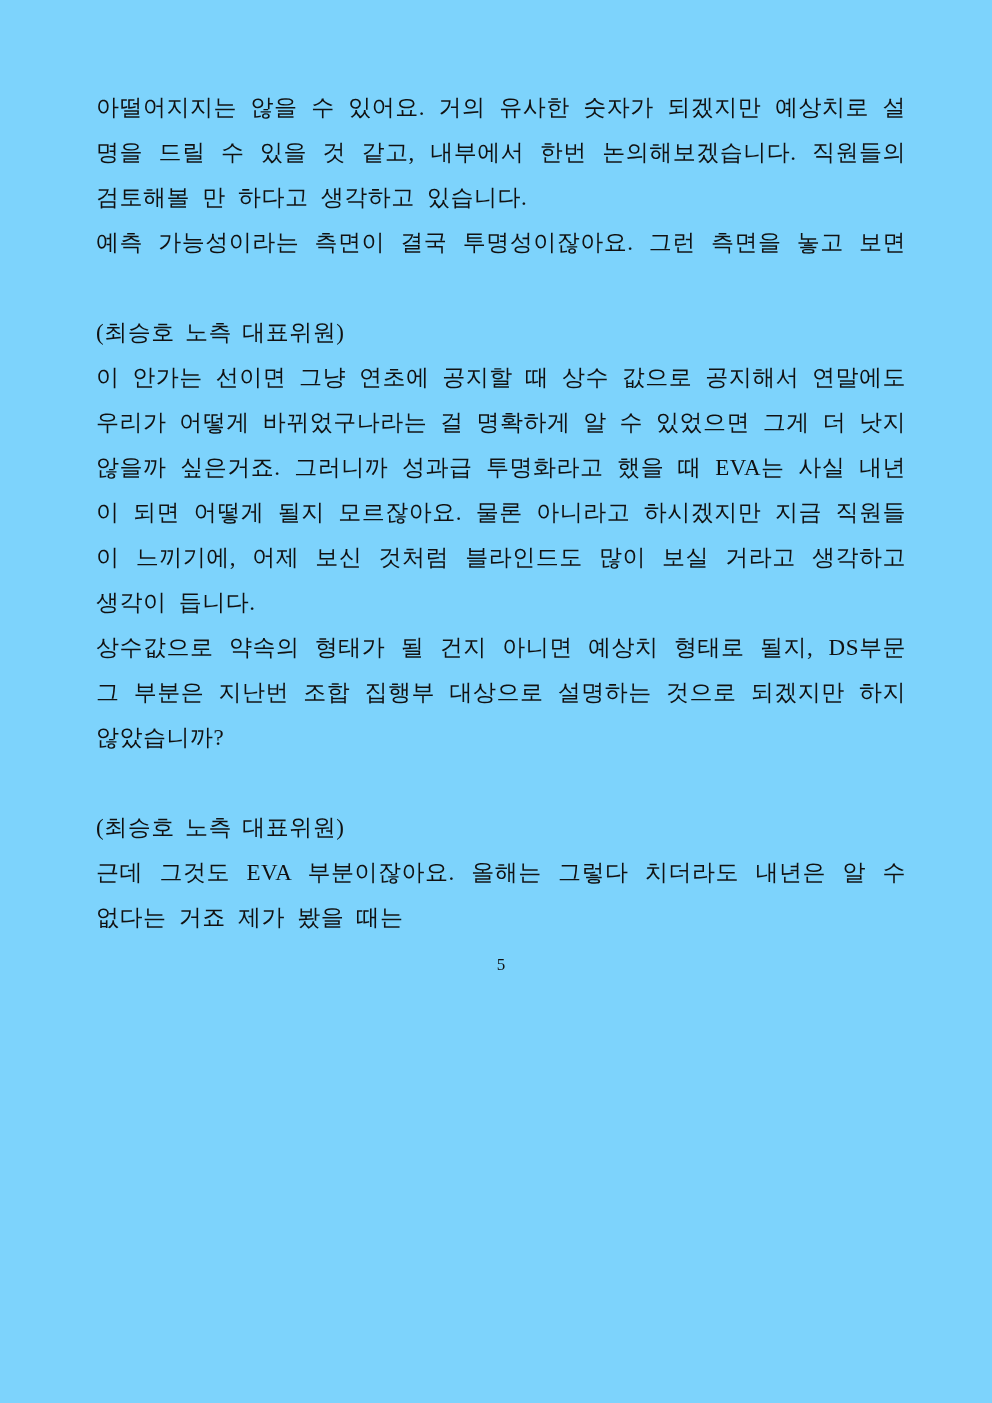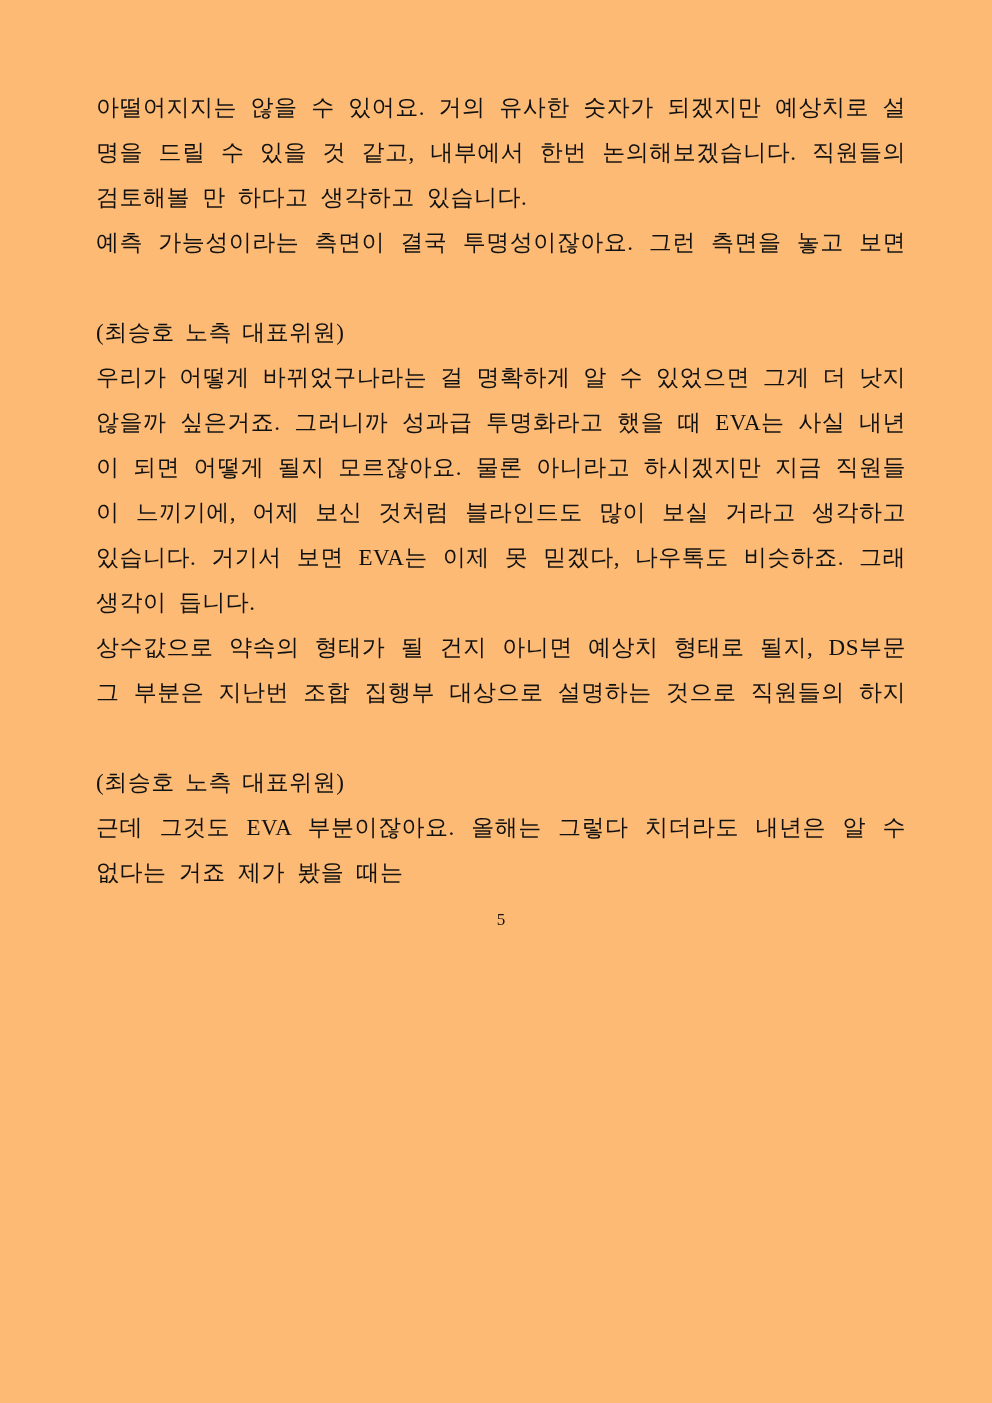--- a/index.html
+++ b/index.html
@@ -12,21 +12,21 @@
     height: 1403px;
     overflow: hidden;
     font-family: "Liberation Serif", "DejaVu Serif", serif;
     color: #111111;
   }
   .page {
     box-sizing: border-box;
     width: 992px;
     height: 1403px;
     padding: 85px 86px 0 96px;
-    background: #fdba74;
+    background: #7dd3fc;
   }
   .doc-body { width: 100%; }
   .line {
     font-size: 23px;
     line-height: 45px;
     letter-spacing: 0.5px;
     word-spacing: 6px;
     white-space: normal;
     color: #111111;
   }
@@ -58,26 +58,27 @@
 </head>
 <body>
 
 <div class="page">
   <div class="doc-body" id="doc-body">
       <div class="line fill">아떨어지지는 않을 수 있어요. 거의 유사한 숫자가 되겠지만 예상치로 설</div>
       <div class="line fill">명을 드릴 수 있을 것 같고, 내부에서 한번 논의해보겠습니다. 직원들의</div>
       <div class="line end">검토해볼 만 하다고 생각하고 있습니다.</div>
       <div class="line fill">예측 가능성이라는 측면이 결국 투명성이잖아요. 그런 측면을 놓고 보면</div>
       <div class="line speaker">(최승호 노측 대표위원)</div>
+      <div class="line fill">이 안가는 선이면 그냥 연초에 공지할 때 상수 값으로 공지해서 연말에도</div>
       <div class="line fill">우리가 어떻게 바뀌었구나라는 걸 명확하게 알 수 있었으면 그게 더 낫지</div>
       <div class="line fill">않을까 싶은거죠. 그러니까 성과급 투명화라고 했을 때 EVA는 사실 내년</div>
       <div class="line fill">이 되면 어떻게 될지 모르잖아요. 물론 아니라고 하시겠지만 지금 직원들</div>
       <div class="line fill">이 느끼기에, 어제 보신 것처럼 블라인드도 많이 보실 거라고 생각하고</div>
-      <div class="line fill">있습니다. 거기서 보면 EVA는 이제 못 믿겠다, 나우톡도 비슷하죠. 그래</div>
       <div class="line end">생각이 듭니다.</div>
       <div class="line fill">상수값으로 약속의 형태가 될 건지 아니면 예상치 형태로 될지, DS부문</div>
-      <div class="line fill">그 부분은 지난번 조합 집행부 대상으로 설명하는 것으로 직원들의 하지</div>
+      <div class="line fill">그 부분은 지난번 조합 집행부 대상으로 설명하는 것으로 되겠지만 하지</div>
+      <div class="line end">않았습니까?</div>
       <div class="line speaker">(최승호 노측 대표위원)</div>
       <div class="line fill">근데 그것도 EVA 부분이잖아요. 올해는 그렇다 치더라도 내년은 알 수</div>
       <div class="line end">없다는 거죠 제가 봤을 때는</div>
     </div>
   <div class="page-number">5</div>
 </div>
 
 </body></html>

